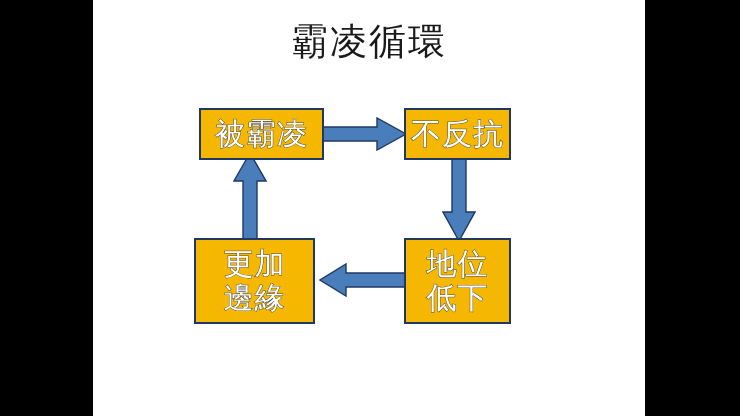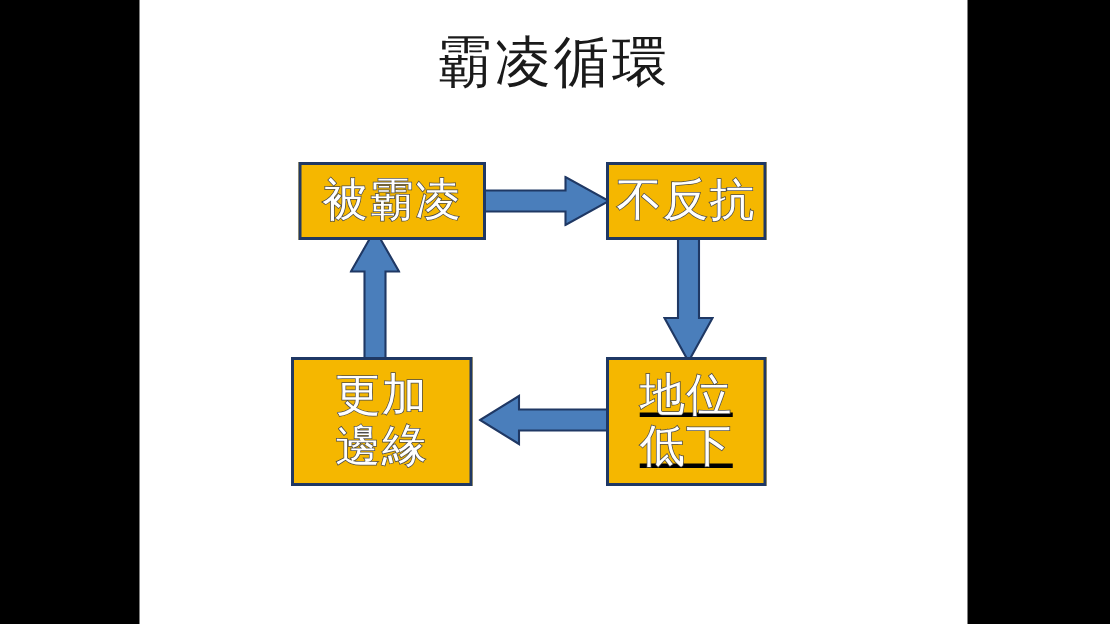--- a/index.html
+++ b/index.html
@@ -61,21 +61,21 @@
     color:#ffffff;
     letter-spacing:1px;
     
     -webkit-text-stroke:1px #4a4a4a;
     paint-order:stroke fill;
     white-space:pre-line;
   }
 
   #node-bullied     { left:106px; top:108px; width:125px; height:52px; }
   #node-noresist    { left:311px; top:108px; width:107px; height:52px; }
-  #node-lowstatus   { left:311px; top:238px; width:107px; height:86px;text-decoration:underline; }
+  #node-lowstatus   { left:311px; top:238px; width:107px; height:86px; }
   #node-marginal    { left:101px; top:238px; width:121px; height:86px; }
 
   
   .arrow { position:absolute; z-index:2; }
   .arrow svg { display:block; }
 
   #arrow-right { left:222px; top:117px; }
   #arrow-down  { left:349px; top:152px; }
   #arrow-left  { left:226px; top:262px; }
   #arrow-up    { left:140px; top:152px; }

